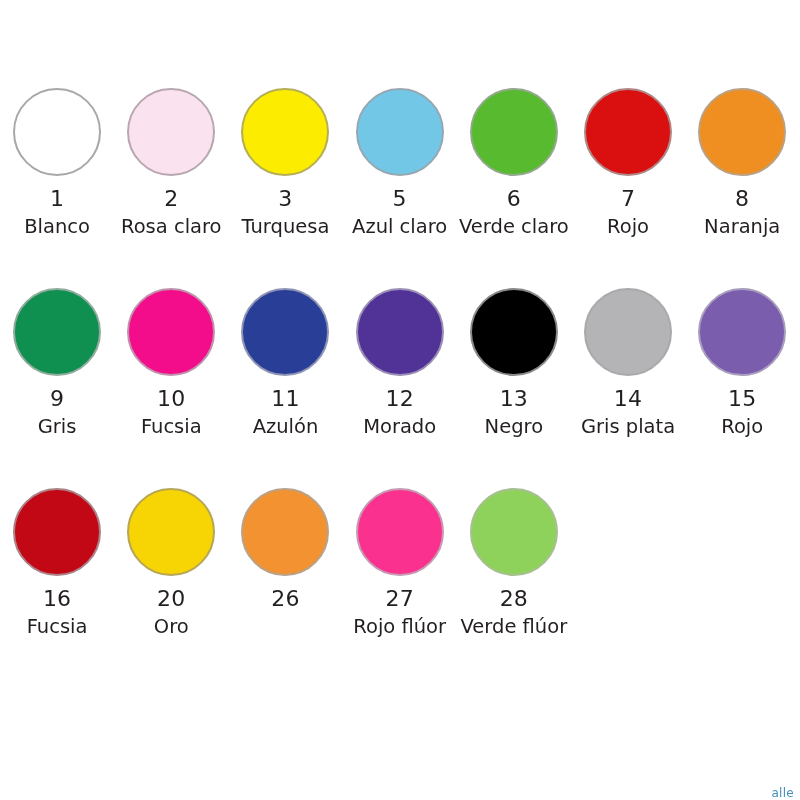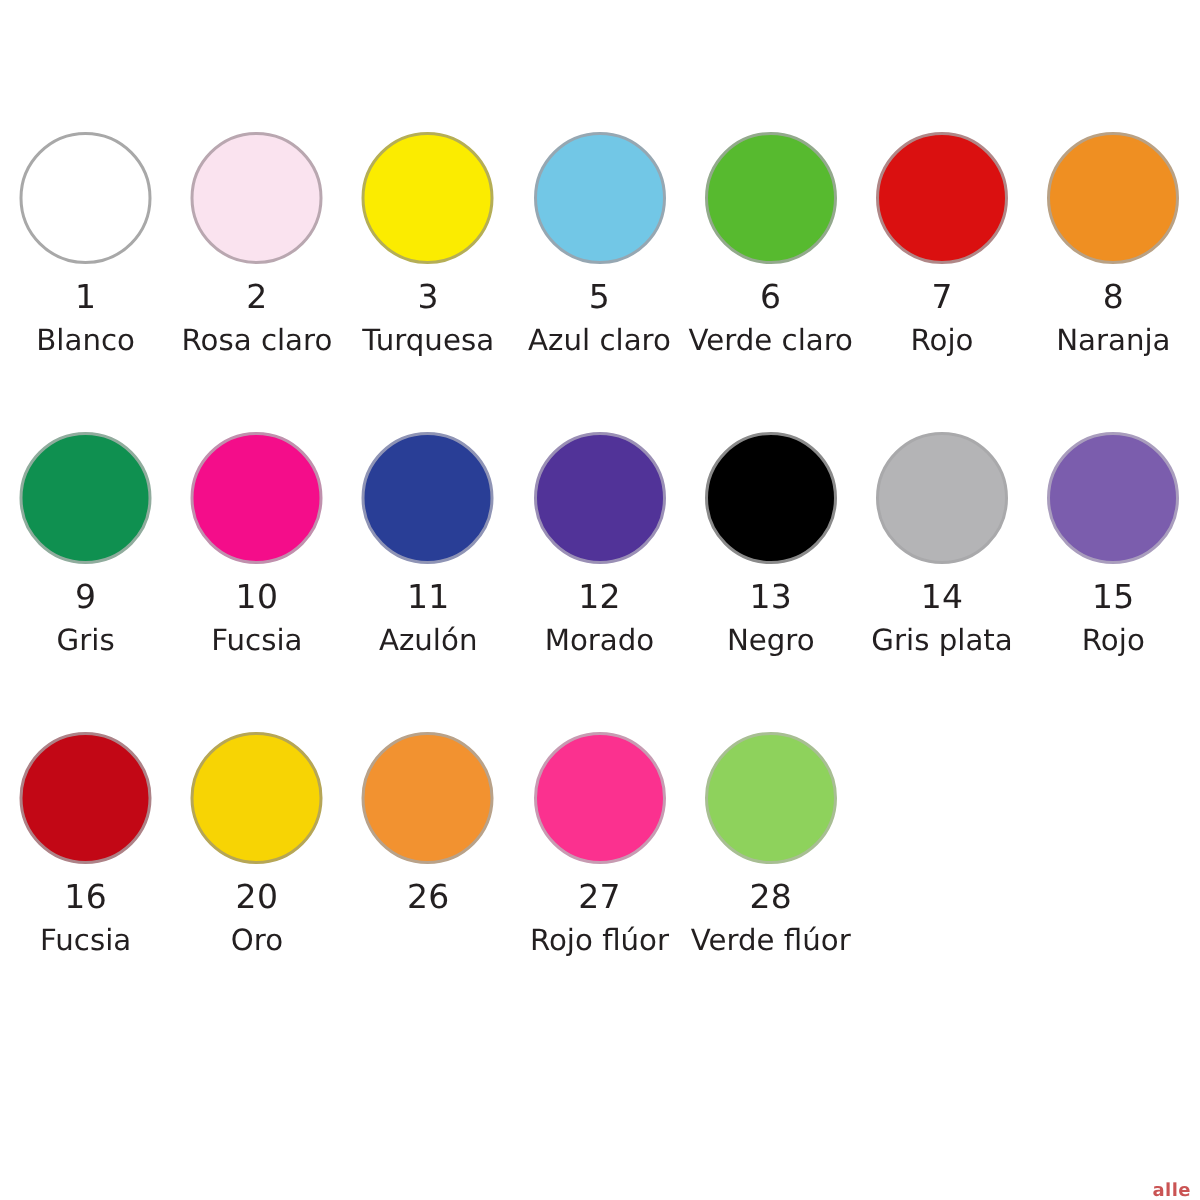--- a/index.html
+++ b/index.html
@@ -63,21 +63,21 @@
   .watermark {
     position: absolute;
     right: 6px;
     bottom: 0px;
     font-size: 12px;
     color: #c9c4b8;
     letter-spacing: .3px;
     opacity: .75;
     white-space: nowrap;
   }
-  .watermark .wm-mark { color: #b91c1c; font-weight: bold; }
+  .watermark .wm-mark { color: #0369a1; }
 </style>
 </head>
 <body>
 
 <div id="chart-root">
   <div class="swatch-row">
       <div class="swatch-cell">
         <div class="swatch-circle" style="background: rgb(255, 255, 255); border-color: rgb(168, 168, 168);"></div>
         <div class="swatch-number">1</div>
         <div class="swatch-name">Blanco</div>

